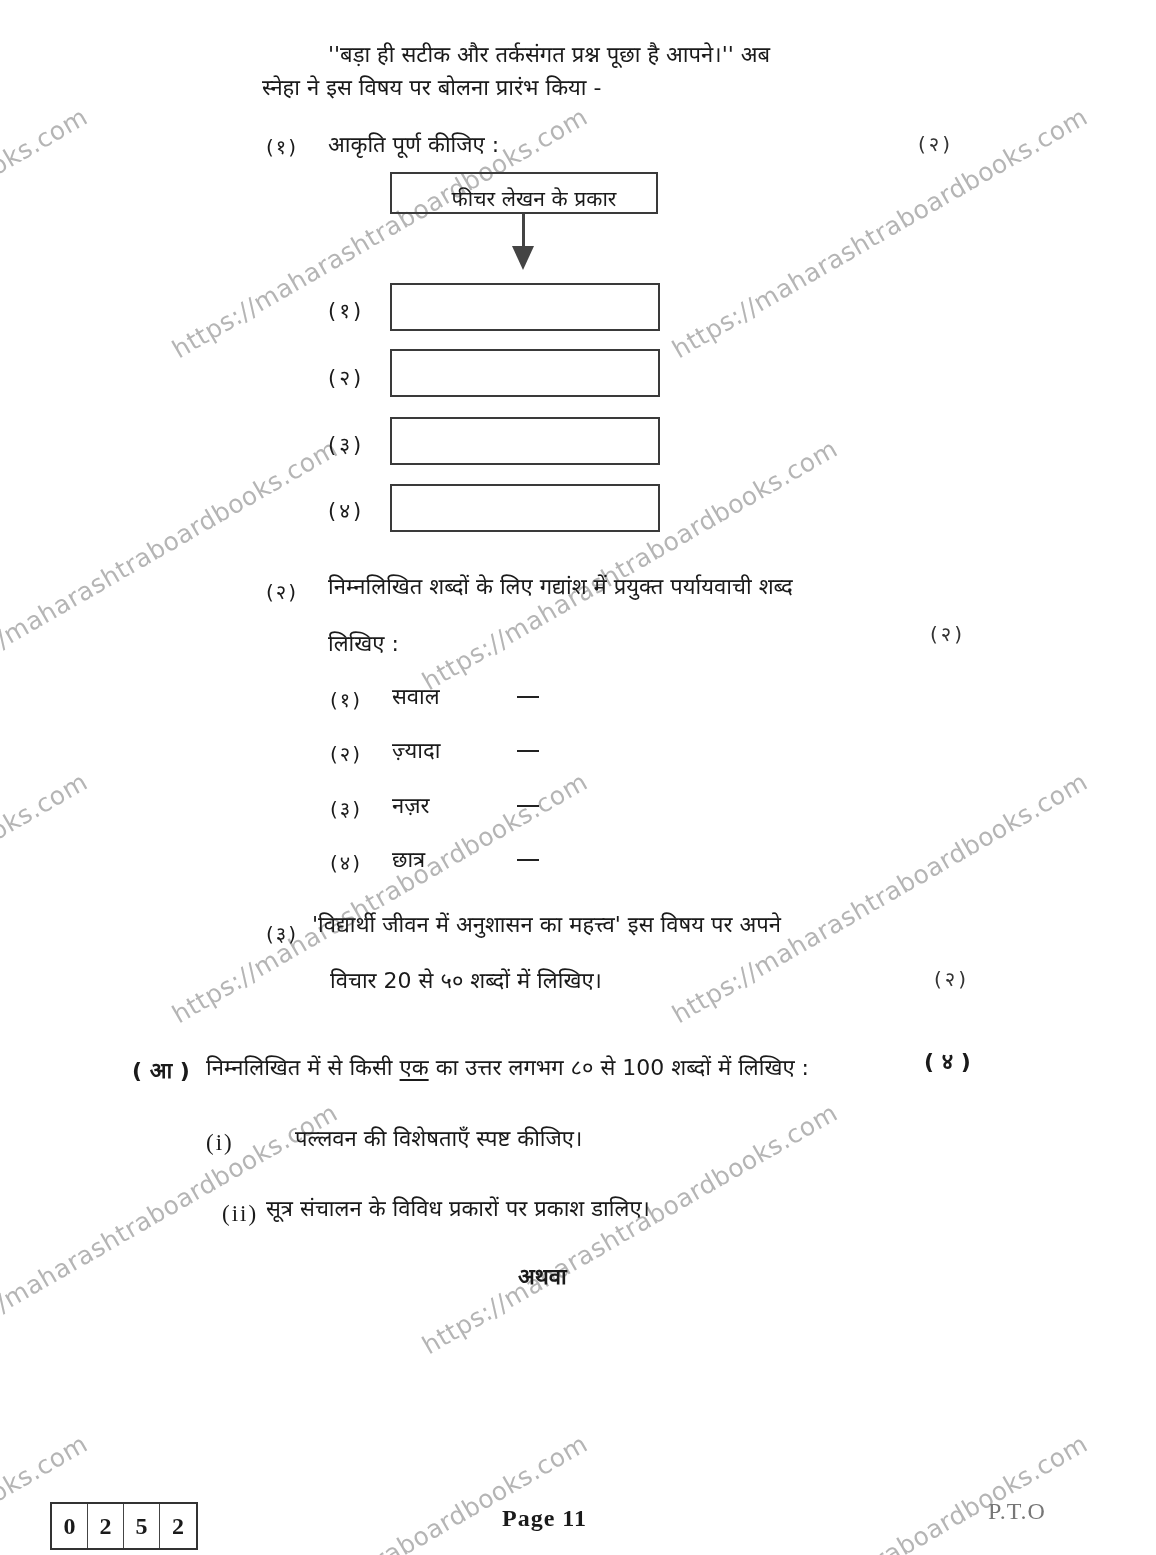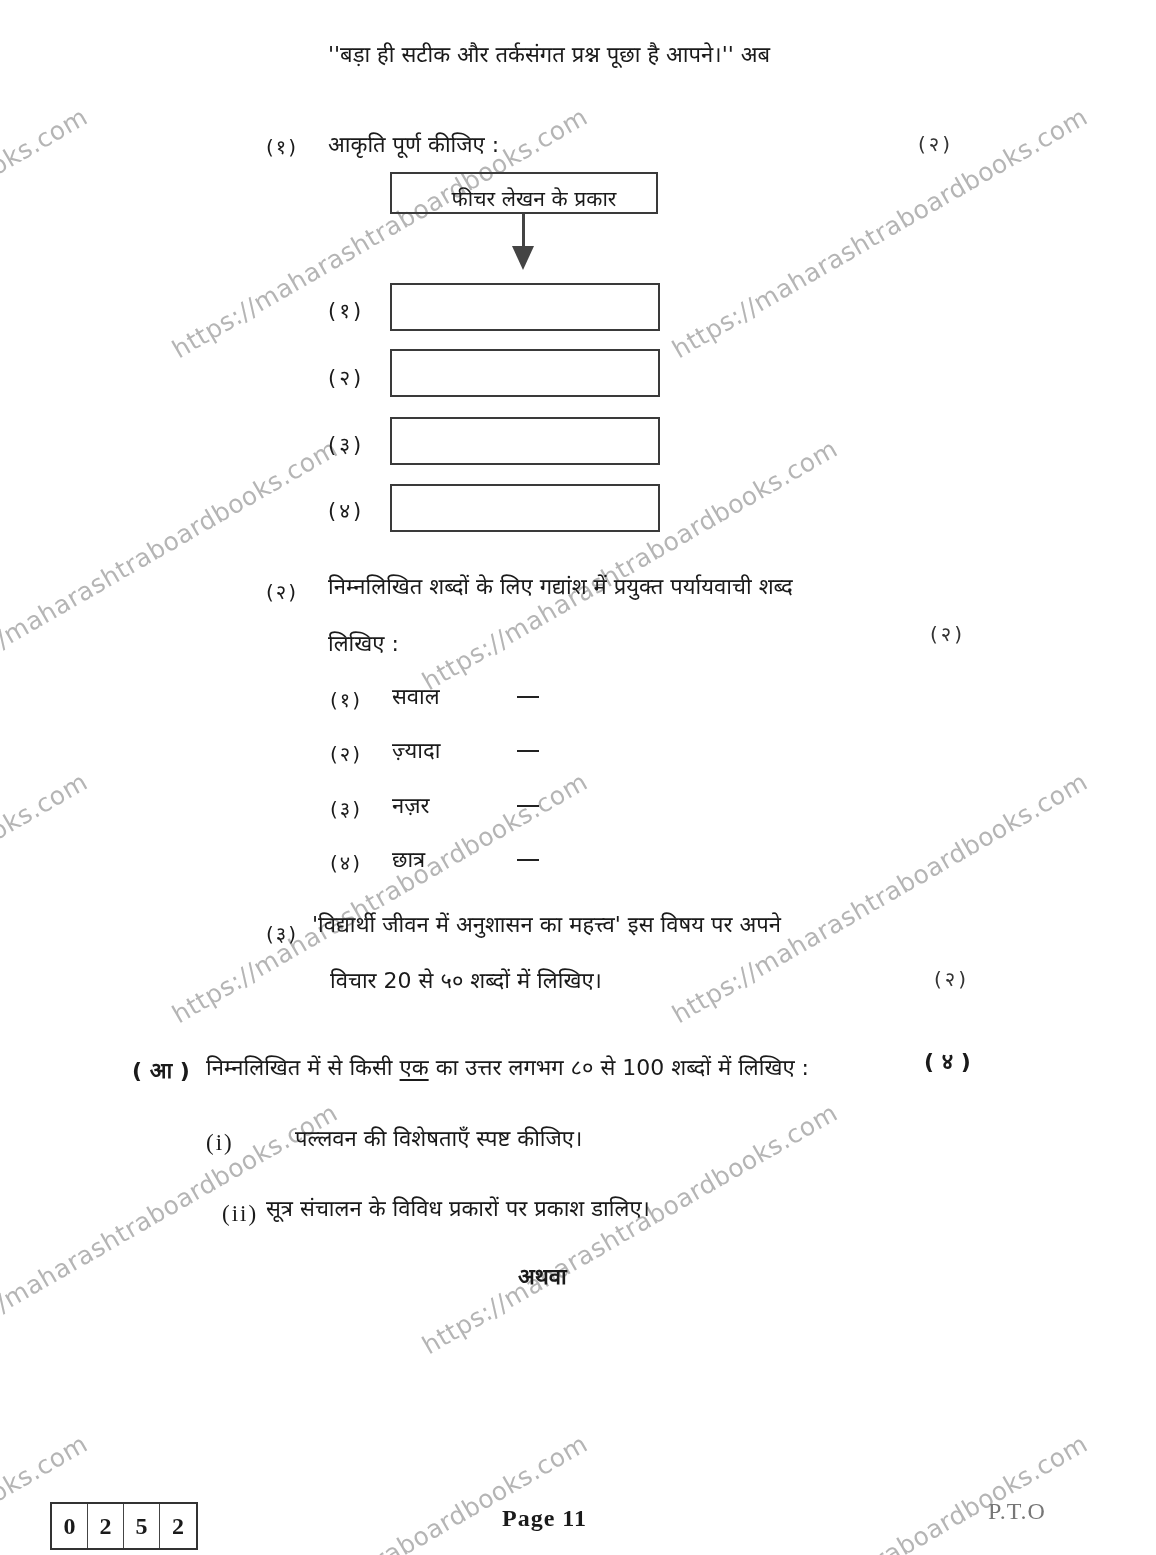--- a/index.html
+++ b/index.html
@@ -139,20 +139,21 @@
     <div class="wm" style="right:571px; top:765px;">https://maharashtraboardbooks.com</div>
     <div class="wm" style="right:71px; top:765px;">https://maharashtraboardbooks.com</div>
     <div class="wm" style="right:821px; top:1096px;">https://maharashtraboardbooks.com</div>
     <div class="wm" style="right:321px; top:1096px;">https://maharashtraboardbooks.com</div>
     <div class="wm" style="right:1071px; top:1427px;">https://maharashtraboardbooks.com</div>
     <div class="wm" style="right:571px; top:1427px;">https://maharashtraboardbooks.com</div>
     <div class="wm" style="right:71px; top:1427px;">https://maharashtraboardbooks.com</div>
   </div>
 
   <div class="abs txt" style="left:328px; top:26px;margin-top:14px;">''बड़ा ही सटीक और तर्कसंगत प्रश्न पूछा है आपने।'' अब</div>
+  <div class="abs txt" style="left:262px; top:73px;">स्नेहा ने इस विषय पर बोलना प्रारंभ किया -</div>
 
   <div>
     <div class="abs num" style="left:266px; top:133px;">(१)</div>
     <div class="abs txt" style="left:328px; top:130px;">आकृति पूर्ण कीजिए :</div>
     <div class="abs marks" style="left:918px; top:130px;">(२)</div>
 
     <div>
       <div class="title-box">
         <span>फीचर लेखन के प्रकार</span>
       </div>

